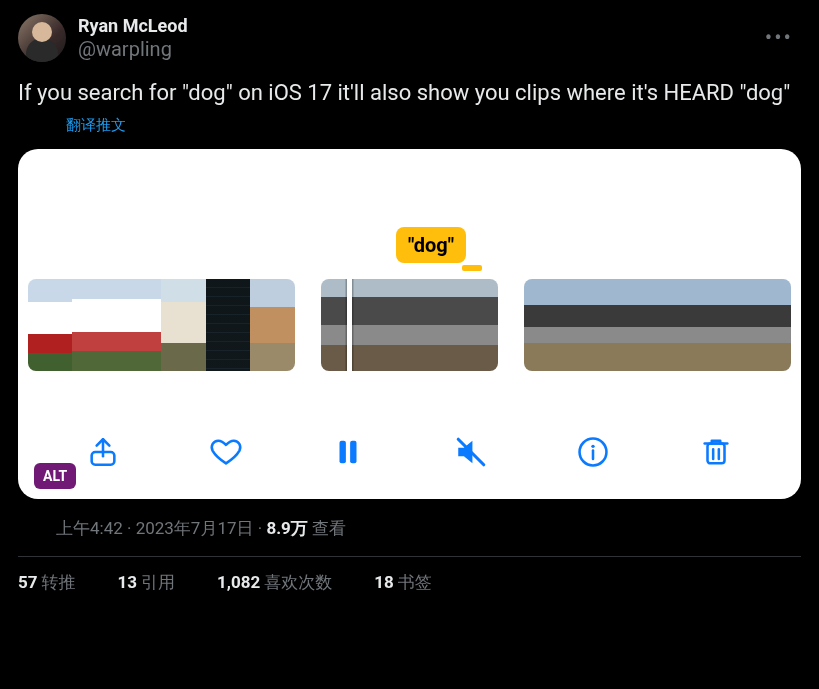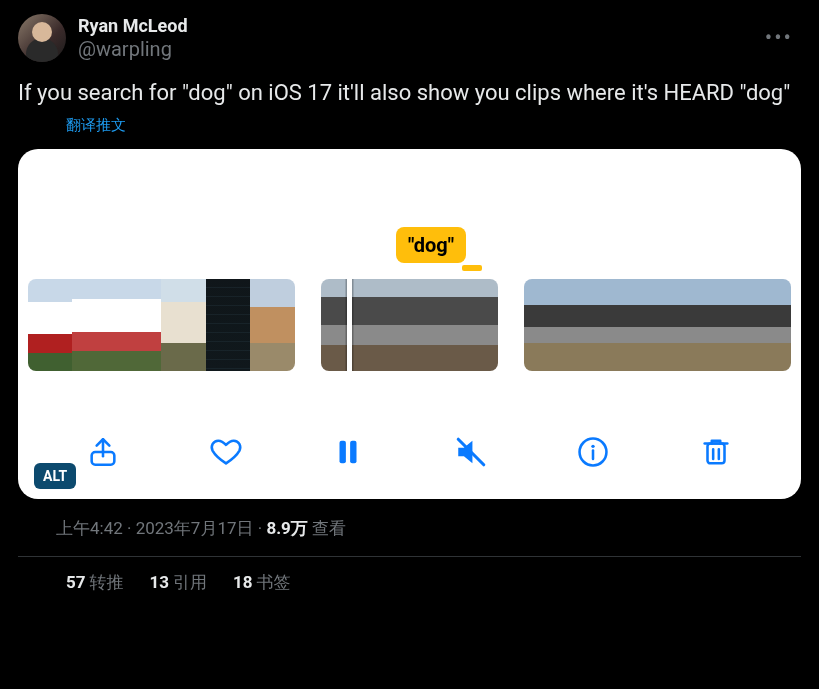--- a/index.html
+++ b/index.html
@@ -107,45 +107,44 @@
     display: flex;
     justify-content: space-around;
     align-items: center;
     padding: 0 24px;
   }
   .tbtn { color: #0a7aff; cursor: pointer; }
   .tbtn svg { width: 34px; height: 34px; display: block; }
   .alt-badge {
     position: absolute;
     left: 16px; bottom: 10px;
-    background: #0c4a6e;
+    background: #701a75;
     color: #fff;
     font-weight: 700;
     font-size: 14px;
     padding: 5px 9px;
     border-radius: 6px;
   }
   .meta {
     margin-top: 18px;
     color: #71767b;
     font-size: 17px;
     margin-left: 38px;
   }
   .meta .strong { color: #e7e9ea; font-weight: 700; }
   .divider {
     border: none;
     border-top: 1px solid #2f3336;
     margin: 16px 0 14px 0;
   }
   .stats {
     display: flex;
-    gap: 26px;
+    gap: 42px;
     color: #71767b;
     font-size: 17px;
-    margin-left: 48px;
   }
   .stats .num { color: #e7e9ea; font-weight: 700; margin-right: 4px; }
 </style>
 </head>
 <body>
 
 <div class="tweet">
   <div class="header">
     <div class="avatar"></div>
     <div class="names">
@@ -235,15 +234,16 @@
 
   <div class="meta">
     <span>上午4:42</span><span> · </span><span>2023年7月17日</span><span> · </span><span class="strong">8.9万</span><span> 查看</span>
   </div>
 
   <hr class="divider">
 
   <div class="stats">
     <div><span class="num">57</span><span>转推</span></div>
     <div><span class="num">13</span><span>引用</span></div>
+    <div><span class="num">1,082</span><span>喜欢次数</span></div>
     <div><span class="num">18</span><span>书签</span></div>
   </div>
 </div>
 
 </body></html>

